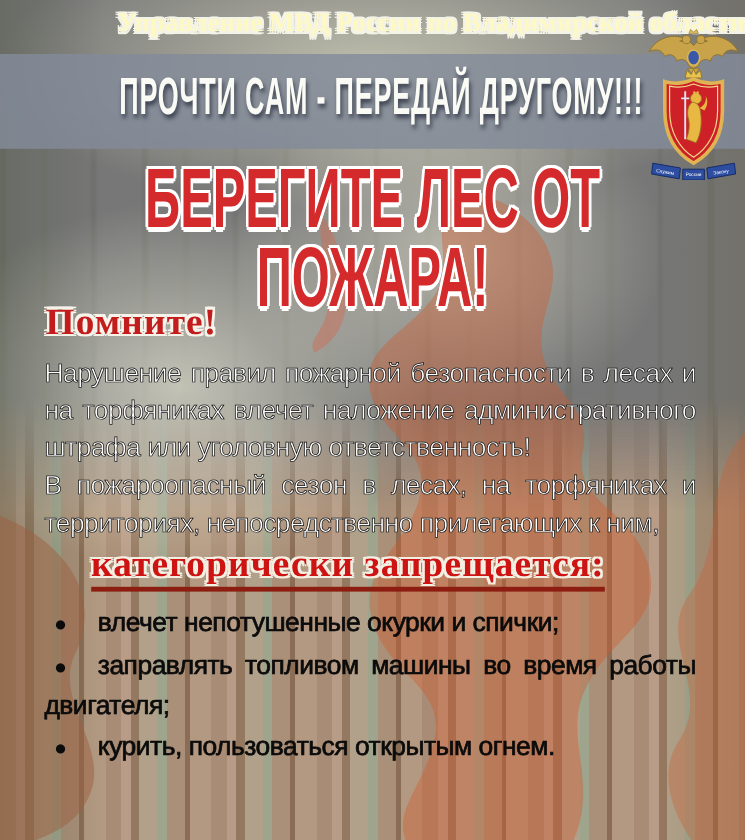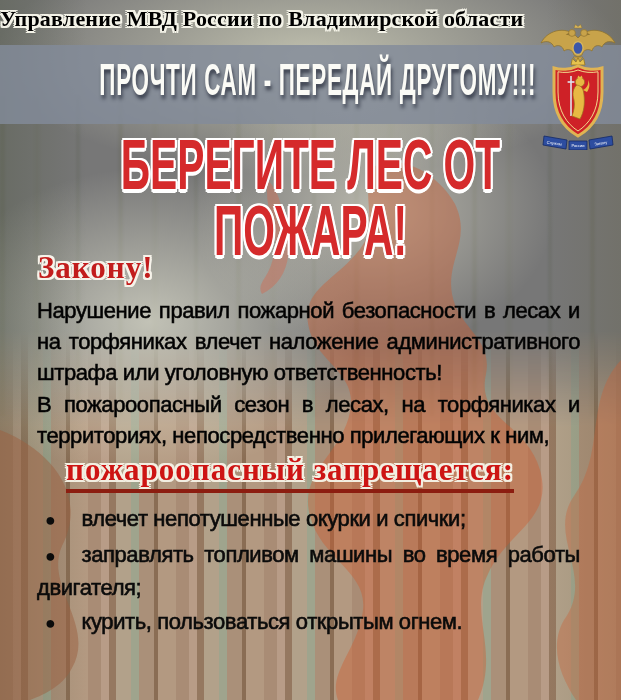--- a/index.html
+++ b/index.html
@@ -36,23 +36,23 @@
     background:repeating-linear-gradient(90deg,
       #c89a74 0 13px, #e0b491 13px 21px, #a87a52 21px 28px,
       #d6bb97 28px 43px, #b8c09c 43px 51px, #caa07b 51px 66px,
       #96683f 66px 70px, #d9ae88 70px 88px);
     -webkit-mask-image:linear-gradient(180deg, transparent 0, #000 26%);
     mask-image:linear-gradient(180deg, transparent 0, #000 26%);
   }
   .bg-flames{inset:0;}
   
   .header-title{
-    position:absolute;top:6px;left:0;width:100%;text-align:left;
+    position:absolute;top:6px;left:0;width:100%;text-align:right;
     font-family:"Liberation Serif","DejaVu Serif",serif;
-    font-weight:bold;font-size:22px;letter-spacing:.2px;color:#000000;
+    font-weight:bold;font-size:22px;letter-spacing:.2px;color:#fef9c3;
     text-shadow:-2px -2px 0 #f4f3e8, 0 -2px 0 #f4f3e8, 2px -2px 0 #f4f3e8,
                 -2px 0 0 #f4f3e8, 2px 0 0 #f4f3e8,
                 -2px 2px 0 #f4f3e8, 0 2px 0 #f4f3e8, 2px 2px 0 #f4f3e8;
   }
   
   .band{
     position:absolute;top:45px;left:0;width:100%;height:79px;
     background:rgba(130,139,154,0.82);
   }
   .band-text{
@@ -80,21 +80,21 @@
     font-family:"Liberation Serif","DejaVu Serif",serif;
     font-weight:bold;font-size:31px;color:#c21d1c;letter-spacing:1px;
     text-shadow:-2px -2px 0 #f6f3ea, 0 -2px 0 #f6f3ea, 2px -2px 0 #f6f3ea,
                 -2px 0 0 #f6f3ea, 2px 0 0 #f6f3ea,
                 -2px 2px 0 #f6f3ea, 0 2px 0 #f6f3ea, 2px 2px 0 #f6f3ea;
   }
   
   .para{
     position:absolute;left:37px;width:543px;
     font-size:22px;line-height:31px;letter-spacing:-0.4px;
-    text-align:justify;color:#000000;
+    text-align:justify;color:#ffffff;
     -webkit-text-stroke:0.6px #0b0b0b;
   }
   .para1{top:295px;}
   .para2{top:389px;}
   
   .prohibited-wrap{position:absolute;top:452px;left:0;width:580px;text-align:center;}
   .prohibited{
     display:inline-block;
     font-family:"Liberation Serif","DejaVu Serif",serif;
     font-weight:bold;font-size:31px;color:#cd1413;letter-spacing:1px;
@@ -184,27 +184,27 @@
       <path d="M50,116 L73,112 L74,121 L51,125 Z" fill="#2d4da0" stroke="#142a66" stroke-width="0.8"></path>
       <text x="15" y="120.6" font-size="4" fill="#ffffff" text-anchor="middle" transform="rotate(9 15 120.6)">Служим</text>
       <text x="39" y="123" font-size="4" fill="#ffffff" text-anchor="middle">России</text>
       <text x="62" y="120.6" font-size="4" fill="#ffffff" text-anchor="middle" transform="rotate(-9 62 120.6)">Закону</text>
     </g>
   </svg>
 
   <div class="main-title title-l1">БЕРЕГИТЕ ЛЕС ОТ</div>
   <div class="main-title title-l2">ПОЖАРА!</div>
 
-  <div class="remember">Закону!</div>
+  <div class="remember">Помните!</div>
 
   <div class="para para1">Нарушение правил пожарной безопасности в лесах и на торфяниках влечет наложение административного штрафа или уголовную ответственность!</div>
   <div class="para para2">В пожароопасный сезон в лесах, на торфяниках и территориях, непосредственно прилегающих к ним,</div>
 
   <div class="prohibited-wrap">
-    <span class="prohibited">пожароопасный запрещается:</span>
+    <span class="prohibited">категорически запрещается:</span>
   </div>
 
   <div class="list">
     <div class="list-item">
       <span class="dot">●</span><span>влечет непотушенные окурки и спички;</span>
     </div>
     <div class="list-item">
       <span class="dot">●</span><span>заправлять топливом машины во время работы  двигателя;</span>
     </div>
     <div class="list-item">

